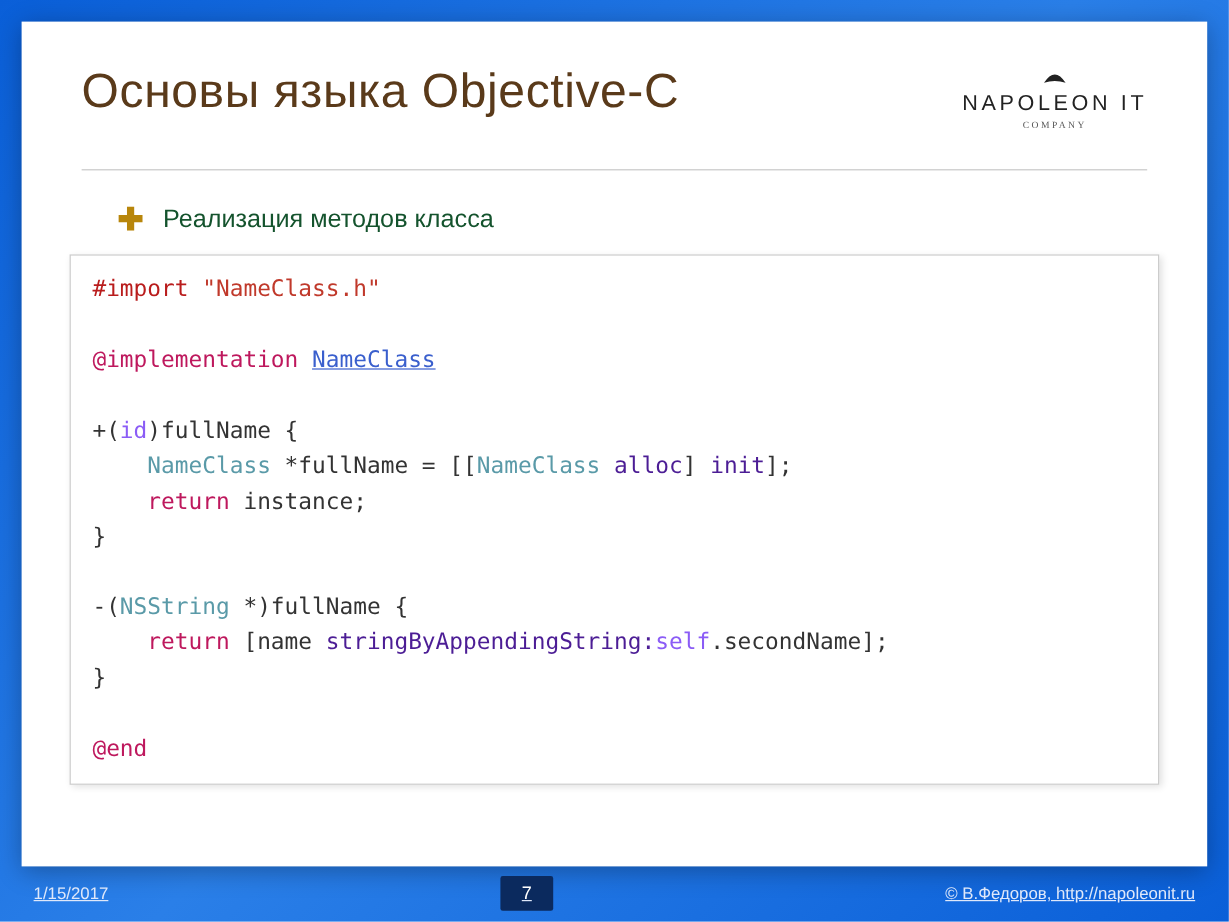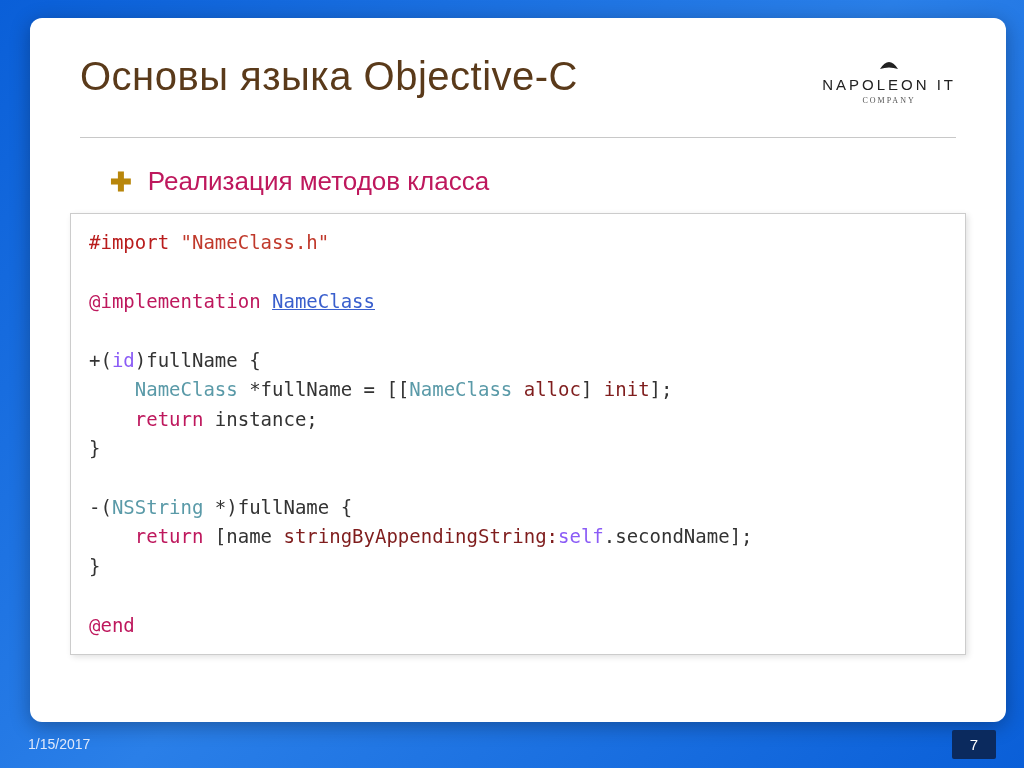--- a/index.html
+++ b/index.html
@@ -11,25 +11,24 @@
     overflow: hidden;
     position: relative;
   }
   .slide {
     position: absolute;
     top: 18px;
     left: 18px;
     right: 18px;
     bottom: 46px;
     background: #ffffff;
-    border-radius: 12px;
+    border-radius: 0;
     box-shadow: 0 4px 20px rgba(0,0,0,0.3);
     padding: 36px 50px 20px 50px;
     overflow: hidden;
-    margin-left: 12px;
   }
   .header {
     display: flex;
     justify-content: space-between;
     align-items: flex-start;
   }
   .title {
     font-size: 40px;
     font-weight: 300;
     color: #5a3a1a;
@@ -38,21 +37,21 @@
   .logo {
     text-align: center;
     padding-top: 4px;
   }
   .logo-icon {
     font-size: 14px;
     color: #222;
     margin-bottom: 2px;
   }
   .logo-main {
-    font-size: 15px;
+    font-size: 18px;
     letter-spacing: 3px;
     color: #222;
     font-weight: 500;
   }
   .logo-sub {
     font-size: 8px;
     letter-spacing: 2px;
     color: #555;
     margin-top: 3px;
     font-family: Liberation Serif, serif;
@@ -70,55 +69,56 @@
     margin-left: 30px;
     margin-bottom: 16px;
   }
   .plus-icon {
     color: #b8860b;
     font-size: 26px;
     font-weight: bold;
     line-height: 1;
   }
   .bullet-text {
-    font-size: 26px;
-    color: #be185d;
+    font-size: 21px;
+    color: #14532d;
     font-weight: 300;
   }
   .code-box {
     background: #ffffff;
     border: 1px solid #ccc;
     box-shadow: 2px 2px 6px rgba(0,0,0,0.12);
     padding: 14px 18px;
     margin: 0 -10px;
     font-family: "Menlo", "Consolas", "Monaco", monospace;
     font-size: 19px;
     line-height: 1.55;
     white-space: pre;
     color: #333;
   }
   .c-directive { color: #b91c1c; }
   .c-string    { color: #c0392b; }
   .c-keyword   { color: #be185d; }
   .c-link      { color: #3a5fcd; text-decoration: underline; }
   .c-type      { color: #5a9aa8; }
   .c-builtin   { color: #8b5cf6; }
-  .c-method    { color: #7f1d1d; }
+  .c-method    { color: #4c1d95; }
   .footer {
     position: absolute;
     left: 18px;
     right: 18px;
     bottom: 8px;
     height: 32px;
     display: flex;
     align-items: center;
     justify-content: space-between;
     color: #dfe8fa;
     font-size: 14px;
     padding: 0 10px;
+    text-decoration: underline;
   }
   .page-badge {
     background: #0b2a5e;
     color: #fff;
     padding: 6px 18px;
     border-radius: 2px;
     font-size: 15px;
   }
 </style>
 </head>
@@ -157,13 +157,14 @@
 <span>-(</span><span class="c-type">NSString</span><span> *)fullName {</span>
 <span>    </span><span class="c-keyword">return</span><span> [name </span><span class="c-method">stringByAppendingString:</span><span class="c-builtin">self</span><span>.secondName];</span>
 <span>}</span>
 <span></span>
 <span class="c-keyword">@end</span></div>
 </div>
 
 <div class="footer">
   <span>1/15/2017</span>
   <span class="page-badge">7</span>
+  <span>© В.Федоров, http://napoleonit.ru</span>
 </div>
 
 </body></html>

